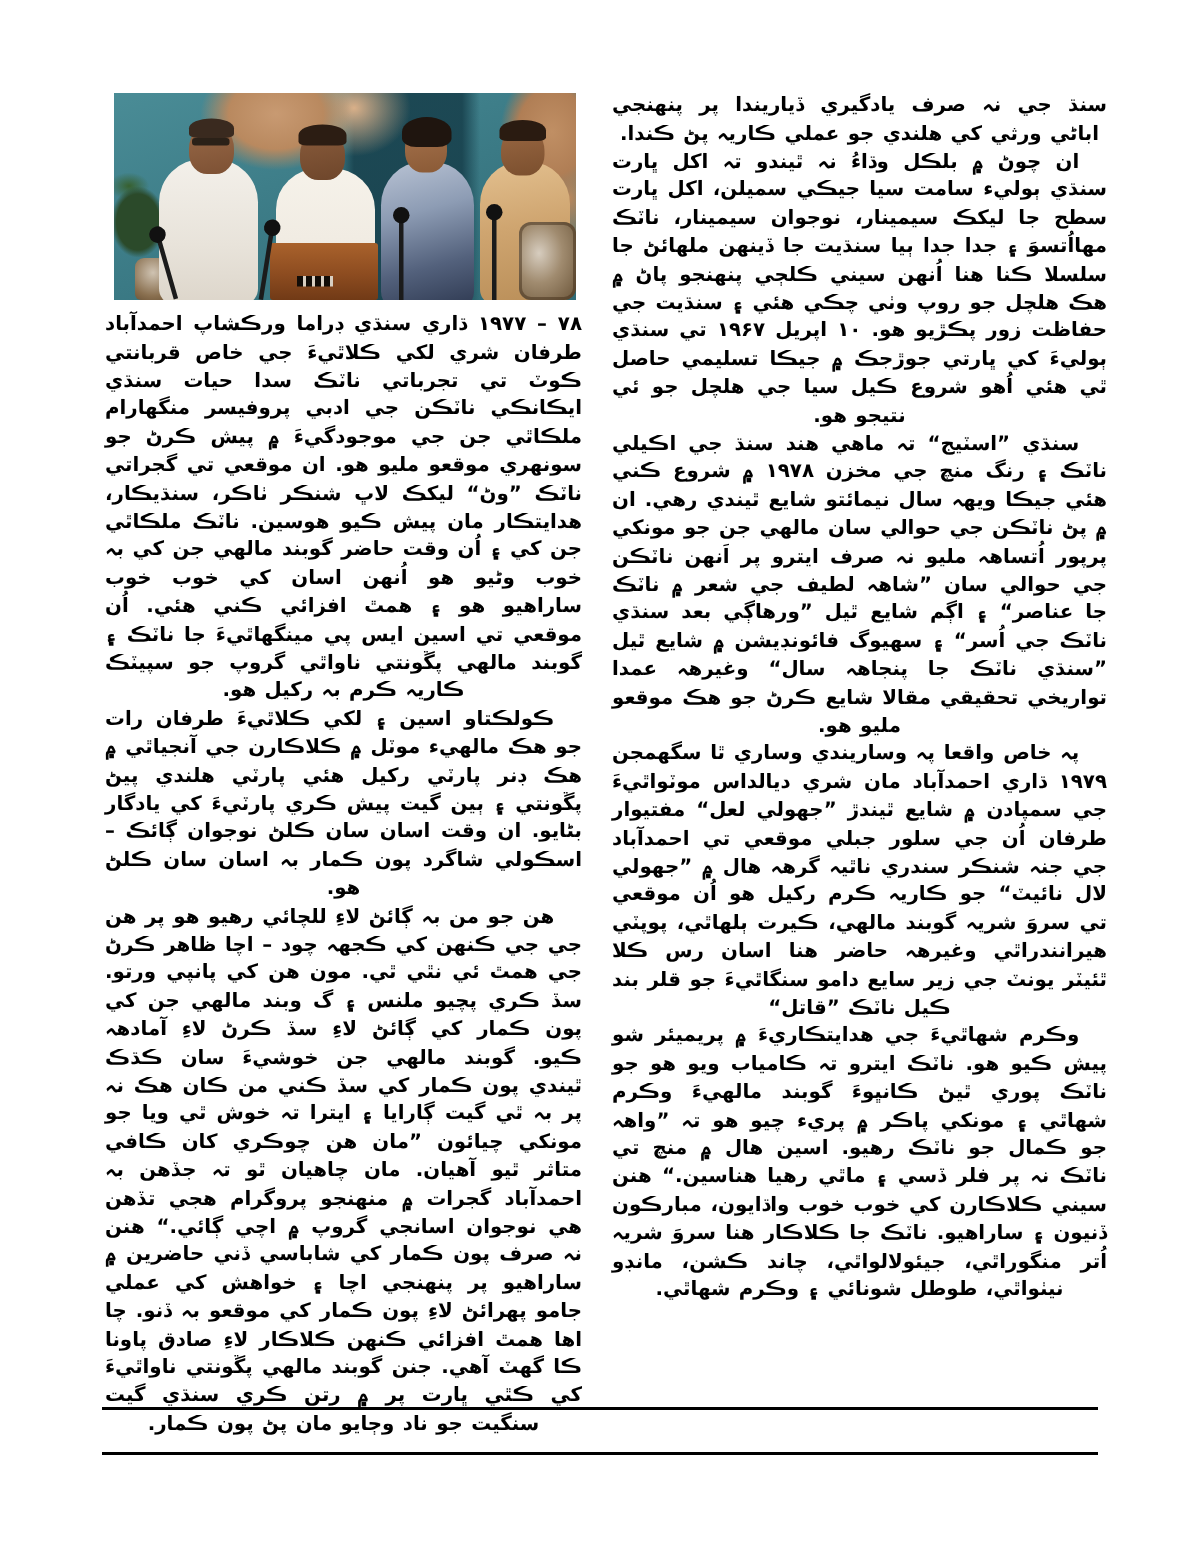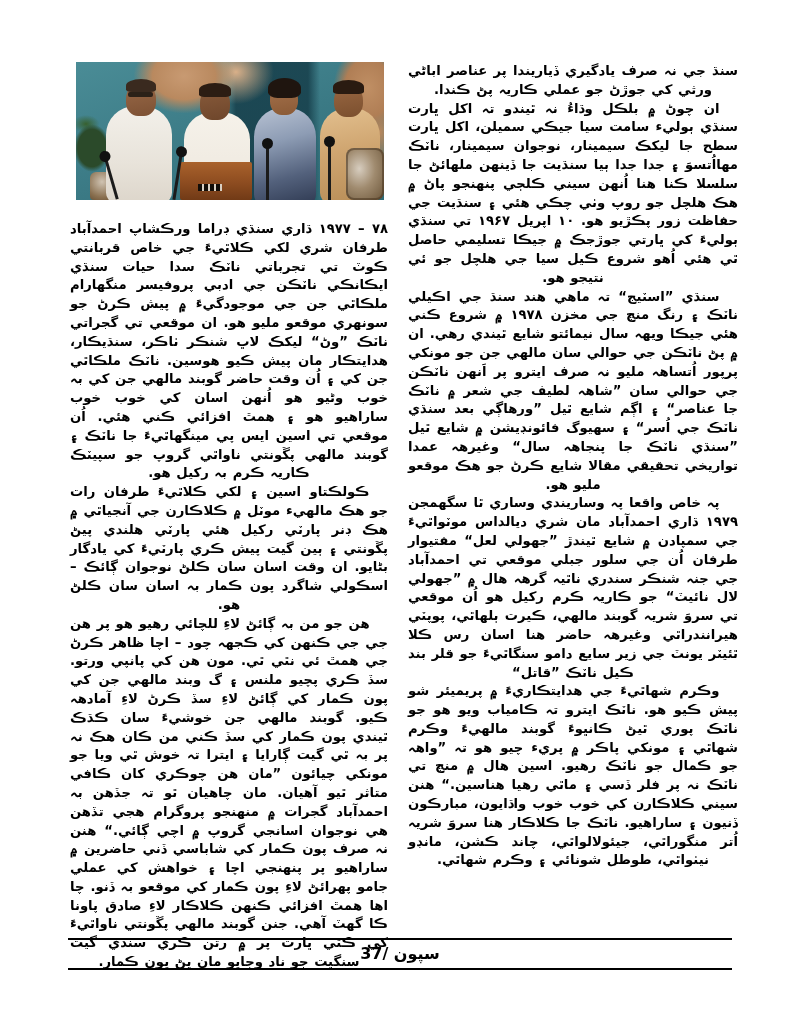--- a/index.html
+++ b/index.html
@@ -131,21 +131,21 @@
   .col p { margin: 0 0 0 0; text-indent: 0; }
   .col p + p { text-indent: 1.4em; }
 
   .col-right {
     left: 408px;
     top: 62px;
     width: 330px;
   }
   .col-left {
     left: 70px;
-    top: 220px;
+    top: 208px;
     width: 318px;
   }
 
   
   .footer {
     position: absolute;
     left: 68px;
     top: 938px;
     width: 664px;
     height: 40px;
@@ -204,32 +204,31 @@
       <div class="dholak"></div>
 
       <div class="mic mic-1"></div>
       <div class="mic mic-2"></div>
       <div class="mic mic-3"></div>
       <div class="mic mic-4"></div>
     </div>
   </div>
 
   <div class="col col-right">
-    <p>سنڌ جي نہ صرف يادگيري ڏياريندا پر عناصر اباڻي ورثي کي جوڙڻ جو عملي ڪاريہ پڻ ڪندا.</p>
+    <p>سنڌ جي نہ صرف يادگيري ڏياريندا پر پنهنجي اباڻي ورثي کي هلندي جو عملي ڪاريہ پڻ ڪندا.</p>
     <p>ان چوڻ ۾ بلڪل وڌاءُ نہ ٿيندو تہ اکل ڀارت سنڌي ٻوليء سامت سيا جيڪي سميلن، اکل ڀارت سطح جا ليکڪ سيمينار، نوجوان سيمينار، ناٽڪ مهااُتسوَ ۽ جدا جدا ٻيا سنڌيت جا ڏينهن ملهائڻ جا سلسلا ڪنا هنا اُنهن سيني ڪلڄي پنهنجو پاڻ ۾ هڪ هلچل جو روپ وٺي چڪي هئي ۽ سنڌيت جي حفاظت زور پڪڙيو هو. ۱۰ اپريل ۱۹۶۷ تي سنڌي ٻوليءَ کي ڀارتي جوڙجڪ ۾ جيڪا تسليمي حاصل ٿي هئي اُهو شروع ڪيل سيا جي هلچل جو ئي نتيجو هو.</p>
     <p>سنڌي ”اسٽيج“ تہ ماهي هند سنڌ جي اڪيلي ناٽڪ ۽ رنگ منچ جي مخزن ۱۹۷۸ ۾ شروع ڪني هئي جيڪا ويهہ سال نيمائتو شايع ٿيندي رهي. ان ۾ پڻ ناٽڪن جي حوالي سان مالهي جن جو مونکي پرپور اُتساهہ مليو نہ صرف ايترو پر اَنهن ناٽڪن جي حوالي سان ”شاهہ لطيف جي شعر ۾ ناٽڪ جا عناصر“ ۽ اڳم شايع ٿيل ”ورهاڳي بعد سنڌي ناٽڪ جي اُسر“ ۽ سهيوگ فائونڊيشن ۾ شايع ٿيل ”سنڌي ناٽڪ جا پنجاهہ سال“ وغيرهہ عمدا تواريخي تحقيقي مقالا شايع ڪرڻ جو هڪ موقعو مليو هو.</p>
     <p>پہ خاص واقعا پہ وساريندي وساري ٿا سگهمجن ۱۹۷۹ ڌاري احمدآباد مان شري ديالداس موٽواٿيءَ جي سمپادن ۾ شايع ٿيندڙ ”جهولي لعل“ مفتيوار طرفان اُن جي سلور جبلي موقعي تي احمدآباد جي جنہ شنڪر سندري ناٿيہ گرهہ هال ۾ ”جهولي لال نائيٽ“ جو ڪاريہ ڪرم رکيل هو اُن موقعي تي سروَ شريہ گوبند مالهي، ڪيرت ٻلهاٿي، پوپٽي هيرانندراٿي وغيرهہ حاضر هنا اسان رس ڪلا ٿئيٽر يونٽ جي زير سايع دامو سنگاٿيءَ جو قلر بند ڪيل ناٽڪ ”قاتل“</p>
     <p>وڪرم شهاٿيءَ جي هدايتڪاريءَ ۾ پريميئر شو پيش ڪيو هو. ناٽڪ ايترو تہ ڪامياب ويو هو جو ناٽڪ پوري ٿيڻ ڪانڀوءَ گوبند مالهيءَ وڪرم شهاٿي ۽ مونکي پاڪر ۾ پريء چيو هو تہ ”واهہ جو ڪمال جو ناٽڪ رهيو. اسين هال ۾ منچ تي ناٽڪ نہ پر فلر ڏسي ۽ ماٿي رهيا هناسين.“ هنن سيني ڪلاڪارن کي خوب خوب واڌايون، مبارڪون ڏنيون ۽ ساراهيو. ناٽڪ جا ڪلاڪار هنا سروَ شريہ اُتر منگوراٿي، جيئولالواٿي، چاند ڪشن، مانڊو نيٺواٿي، طوطل شونائي ۽ وڪرم شهاٿي.</p>
   </div>
 
   <div class="col col-left">
     <p>۷۸ – ۱۹۷۷ ڌاري سنڌي ڊراما ورڪشاپ احمدآباد طرفان شري لکي ڪلاٿيءَ جي خاص قربانتي ڪوٽ تي تجرباتي ناٽڪ سدا حيات سنڌي ايڪانڪي ناٽڪن جي ادبي پروفيسر منگهارام ملڪاٿي جن جي موجودگيءَ ۾ پيش ڪرڻ جو سونهري موقعو مليو هو. ان موقعي تي گجراتي ناٽڪ ”وڻ“ ليکڪ لاڀ شنڪر ٺاڪر، سنڌيڪار، هدايتڪار مان پيش ڪيو هوسين. ناٽڪ ملڪاٿي جن کي ۽ اُن وقت حاضر گوبند مالهي جن کي بہ خوب وڻيو هو اُنهن اسان کي خوب خوب ساراهيو هو ۽ همٿ افزائي ڪني هئي. اُن موقعي تي اسين ايس پي مينگهاٿيءَ جا ناٽڪ ۽ گوبند مالهي پڱونتي ناواٿي گروپ جو سپيٽڪ ڪاريہ ڪرم بہ رکيل هو.</p>
     <p>ڪولڪتاو اسين ۽ لکي ڪلاٿيءَ طرفان رات جو هڪ مالهيء موٽل ۾ ڪلاڪارن جي آنجياٿي ۾ هڪ ڊنر پارٽي رکيل هئي پارٽي هلندي پيڻ پڱونتي ۽ ٻين گيت پيش ڪري پارٽيءَ کي يادگار بڻايو. ان وقت اسان سان ڪلڻ نوجوان ڳائڪ – اسڪولي شاگرد پون ڪمار بہ اسان سان ڪلڻ هو.</p>
     <p>هن جو من بہ ڳائڻ لاءِ للچائي رهيو هو پر هن جي جي ڪنهن کي ڪجهہ چود – اچا ظاهر ڪرڻ جي همٿ ئي نٿي ٿي. مون هن کي پانپي ورتو. سڏ ڪري پچيو ملنس ۽ گ وبند مالهي جن کي پون ڪمار کي ڳائڻ لاءِ سڏ ڪرڻ لاءِ آمادهہ ڪيو. گوبند مالهي جن خوشيءَ سان ڪڌڪ ٿيندي پون ڪمار کي سڏ ڪني من ڪان هڪ نہ پر بہ ٿي گيت ڳارايا ۽ ايترا تہ خوش ٿي ويا جو مونکي چيائون ”مان هن چوڪري کان ڪافي متاثر ٿيو آهيان. مان چاهيان ٿو تہ جڏهن بہ احمدآباد گجرات ۾ منهنجو پروگرام هجي تڏهن هي نوجوان اسانجي گروپ ۾ اچي ڳائي.“ هنن نہ صرف پون ڪمار کي شاباسي ڏني حاضرين ۾ ساراهيو پر پنهنجي اچا ۽ خواهش کي عملي جامو پهرائڻ لاءِ پون ڪمار کي موقعو بہ ڏنو. چا اها همٿ افزائي ڪنهن ڪلاڪار لاءِ صادق پاونا ڪا گهٽ آهي. جنن گوبند مالهي پڱونتي ناواٿيءَ کي ڪٿي ڀارت پر ۾ رتن ڪري سنڌي گيت سنگيت جو ناد وڄايو مان پڻ پون ڪمار.</p>
   </div>
 
   <div class="footer">
     <div class="rule rule-top"></div>
     <div class="rule rule-bottom"></div>
-    <div class="folio">سپون /37</div>
   </div>
 
 </div>
 
 </body></html>

